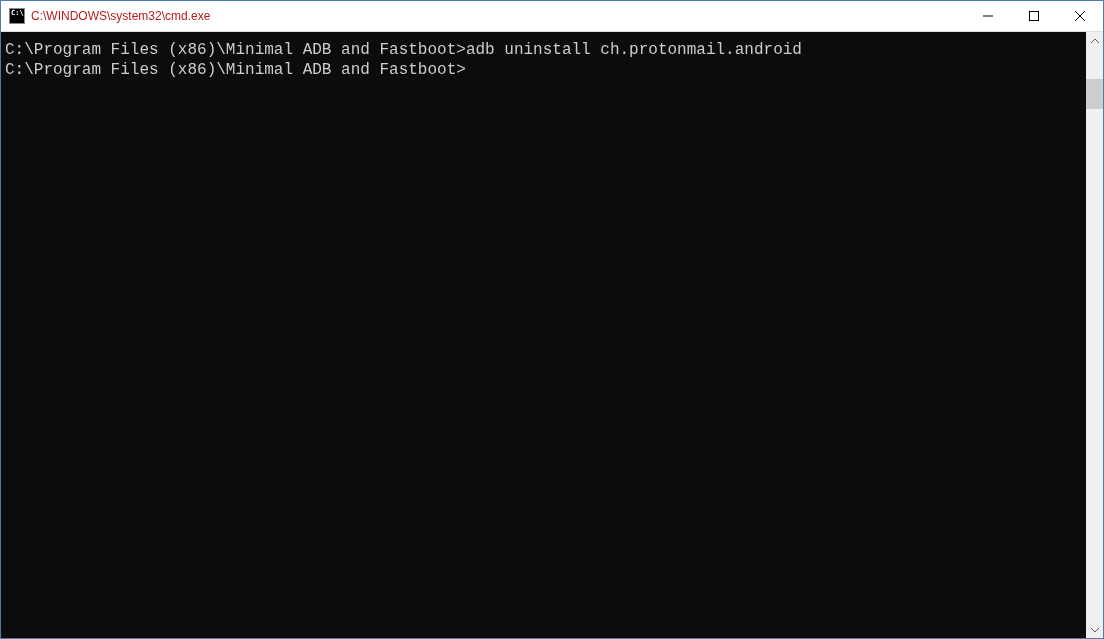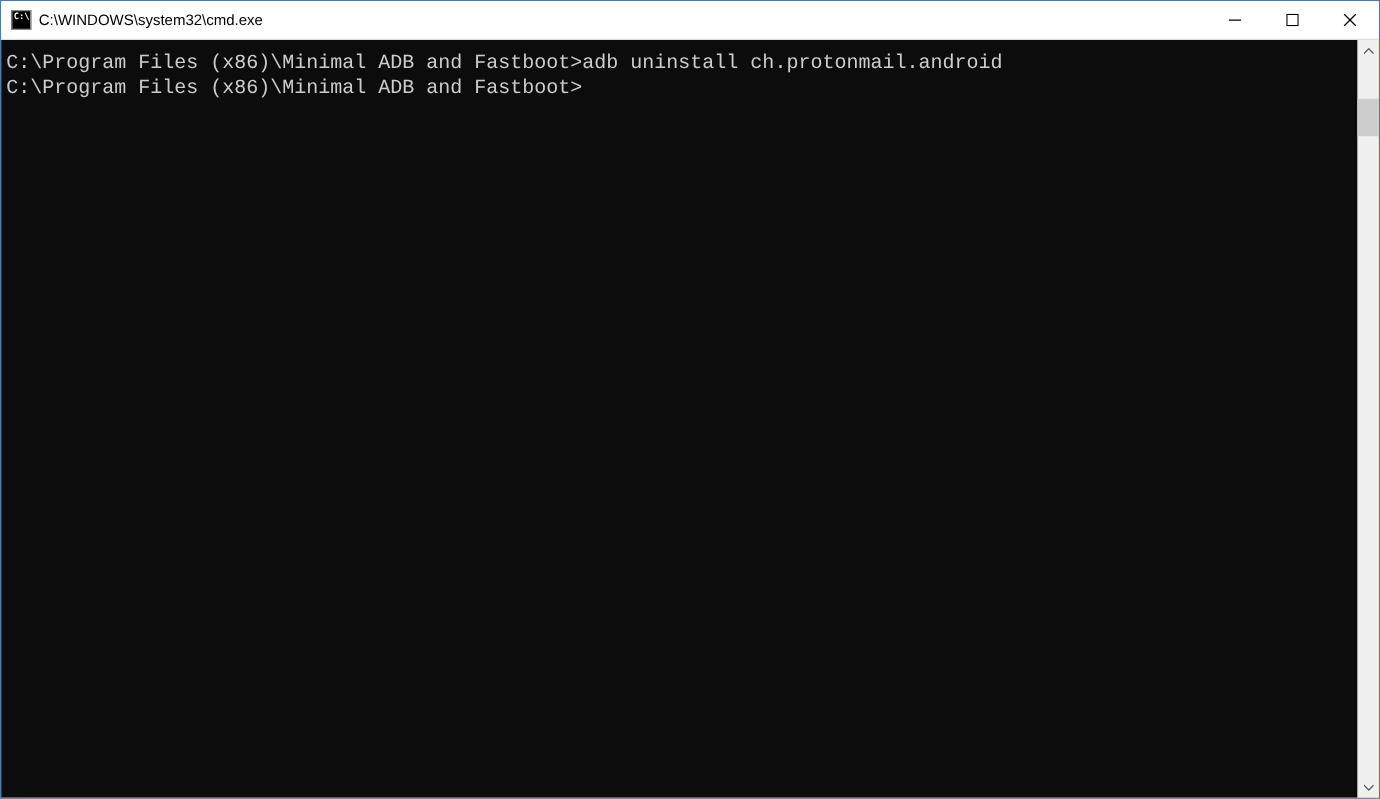--- a/index.html
+++ b/index.html
@@ -47,21 +47,21 @@
       font-size: 7px;
       color: #fff;
       font-family: monospace;
       line-height: 6px;
       padding: 1px;
       font-weight: bold;
     }
     .titlebar-text {
       flex: 1;
       font-size: 12px;
-      color: #000000;
+      color: #b91c1c;
       white-space: nowrap;
       overflow: hidden;
     }
     .window-controls {
       display: flex;
       height: 100%;
     }
     .window-control {
       width: 46px;
       height: 100%;
@@ -70,21 +70,21 @@
       justify-content: center;
       cursor: pointer;
     }
     .window-control svg {
       width: 10px;
       height: 10px;
     }
     .terminal-container {
       flex: 1;
       display: flex;
-      background: #eab308;
+      background: #0f766e;
       position: relative;
     }
     .terminal {
       flex: 1;
       background: #0c0c0c;
       padding: 8px 0 0 4px;
       font-family: Consolas, 'Courier New', monospace;
       font-size: 16px;
       line-height: 20px;
       color: #cccccc;

